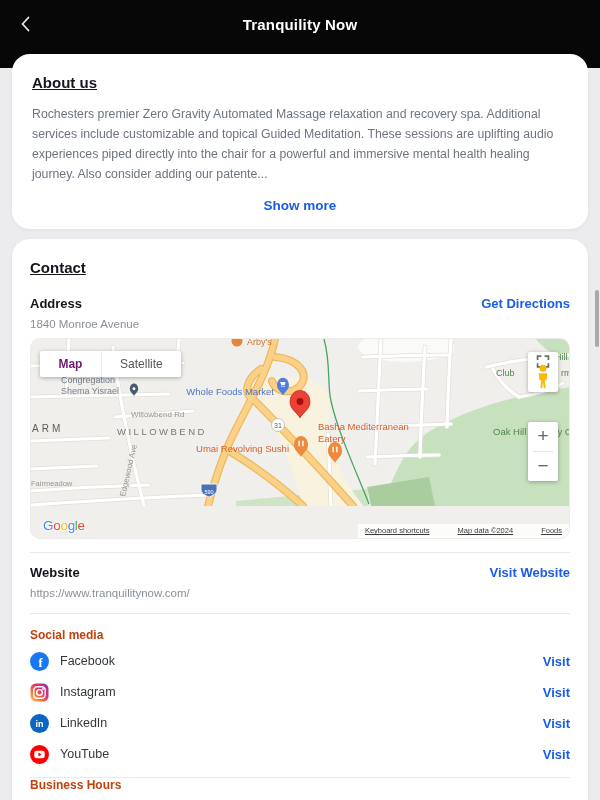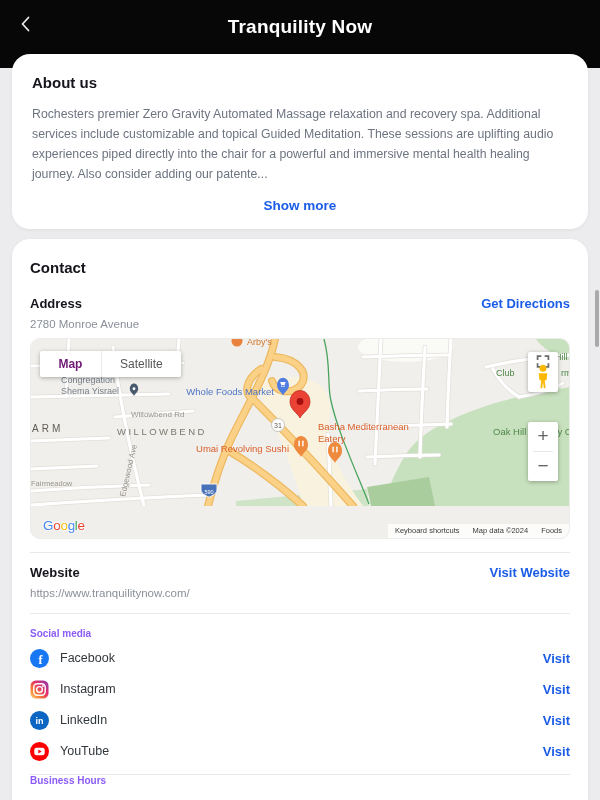--- a/index.html
+++ b/index.html
@@ -9,28 +9,28 @@
     background: #ececee;
     position: relative;
   }
   
   .header { height: 68px; background: #070708; position: relative; }
   .back-btn {
     position: absolute; left: 10px; top: 8px; width: 32px; height: 32px;
     display: flex; align-items: center; justify-content: center; cursor: pointer;
   }
   .page-title {
-    text-align: center; color: #ffffff; font-size: 19px; font-weight: 700;
+    text-align: center; color: #ffffff; font-size: 15px; font-weight: 700;
     padding-top: 16px; letter-spacing: .2px;
   }
   
   .card { background: #fff; border-radius: 18px; box-shadow: 0 1px 4px rgba(0,0,0,.05); }
   .about-card { margin: -14px 12px 0; padding: 20px 20px 8px; position: relative; }
   .contact-card { margin: 10px 12px 0; padding: 20px 18px 24px; }
-  .section-title { font-size: 15px; font-weight: 700; color: #15151c; }
+  .section-title { font-size: 15px; font-weight: 700; color: #15151c; text-decoration: underline; }
   .about-card .section-title { margin-bottom: 14px; }
   .about-text { font-size: 12.3px; color: #6d7480; line-height: 1.62; }
   .show-more {
     text-align: center; color: #1a5ce8; font-weight: 700; font-size: 13.5px;
     padding: 13px 0 8px; cursor: pointer;
   }
   .contact-card .section-title { margin-bottom: 20px; }
   .label-row { display: flex; justify-content: space-between; align-items: center; }
   .field-label { font-size: 13px; font-weight: 700; color: #15151c; }
   .link { font-size: 13px; font-weight: 700; color: #1a5ce8; cursor: pointer; text-decoration: none; }
@@ -66,26 +66,26 @@
     font-size: 19px; color: #666; cursor: pointer; font-weight: 400;
   }
   .gm-zoom .zsep { height: 1px; background: #e6e6e6; margin: 0 5px; }
   .gmap-logo {
     position: absolute; left: 12px; bottom: 5px; font-size: 13.5px; font-weight: 500;
     letter-spacing: -.3px;
     text-shadow: 0 0 2px #fff, 0 0 2px #fff, 0 0 3px #fff;
   }
   .gm-attr {
     position: absolute; right: 0; bottom: 0; height: 14px; display: flex; align-items: center;
-    gap: 13px; background: rgba(255,255,255,.8); padding: 0 7px;
-    font-size: 7.5px; color: #3a3a3a; white-space: nowrap;
+    gap: 28px; background: rgba(255,255,255,.8); padding: 0 7px;
+    font-size: 7.5px; color: #3a3a3a; white-space: nowrap; text-decoration: underline;
   }
   .gm-attr span { cursor: pointer; }
   
-  .social-title, .hours-title { font-size: 10px; font-weight: 700; color: #8b5cf6; }
+  .social-title, .hours-title { font-size: 12px; font-weight: 700; color: #c2410c; }
   .social-title { margin: 14px 0 4px; }
   .social-row { display: flex; align-items: center; padding: 6px 0; }
   .social-icon { width: 19px; height: 19px; margin-right: 11px; flex: none; }
   .social-name { font-size: 12.5px; color: #32373c; flex: 1; }
   
   .hours-title { margin: 0 0 8px; }
   .hours-row { display: flex; justify-content: space-between; padding: 4.5px 0; font-size: 12.5px; color: #787e87; }
   .hours-row .t { color: #787e87; }
   .hours-row.today, .hours-row.today .t { font-weight: 700; color: #15151c; }
   
@@ -109,21 +109,21 @@
   <div class="show-more">Show more</div>
 </section>
 
 <section class="card contact-card">
   <h2 class="section-title">Contact</h2>
 
   <div class="label-row">
     <span class="field-label">Address</span>
     <a class="link">Get Directions</a>
   </div>
-  <div class="field-value">2780 Monroe Avenue</div>
+  <div class="field-value">1840 Monroe Avenue</div>
 
   <div class="map-wrap">
     <svg class="map-canvas" viewBox="0 0 540 167" width="540" height="167">
 
       <rect width="540" height="167" fill="#f0efeb"></rect>
       <ellipse cx="375" cy="8" rx="48" ry="15" fill="#fafaf7"></ellipse>
 
       <path d="M540,48 C485,56 445,68 418,82 C395,92 380,105 372,120 C362,138 356,152 352,167 L540,167 Z" fill="#c7e0bd"></path>
       <path d="M505,0 L540,0 L540,22 C524,17 511,9 505,0 Z" fill="#c7e0bd"></path>
       <path d="M336,148 L398,138 L404,167 L340,167 Z" fill="#aacd9e"></path>

